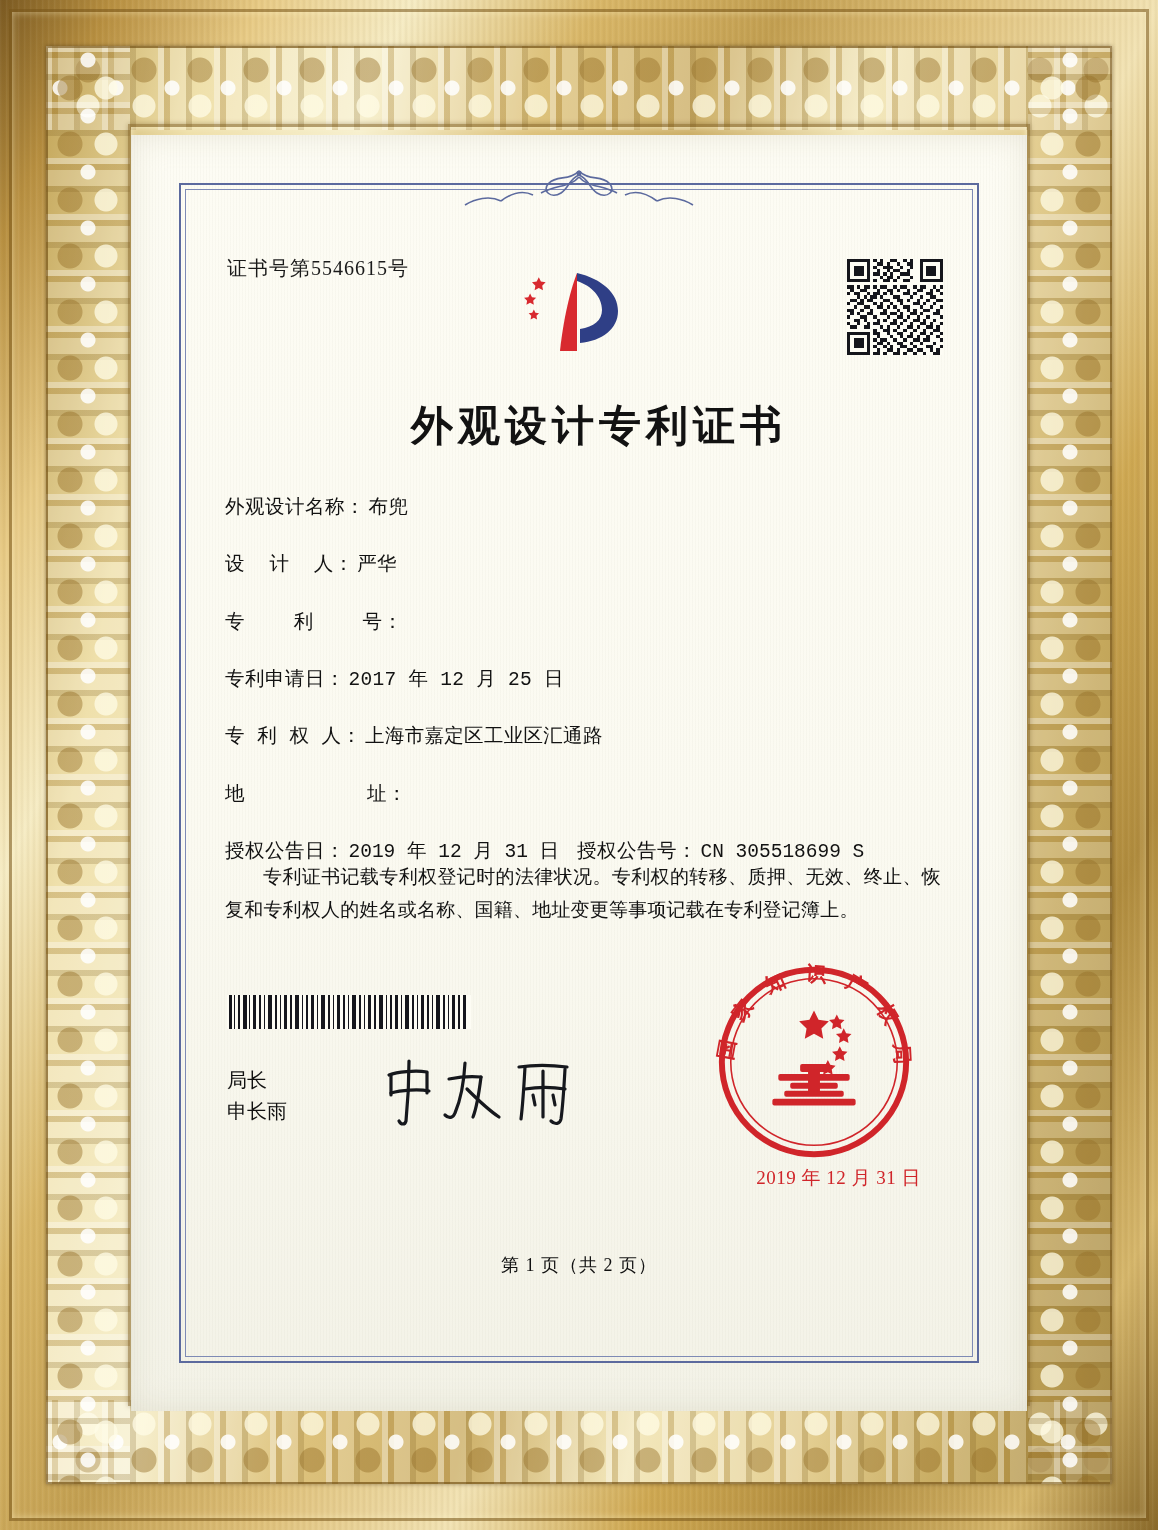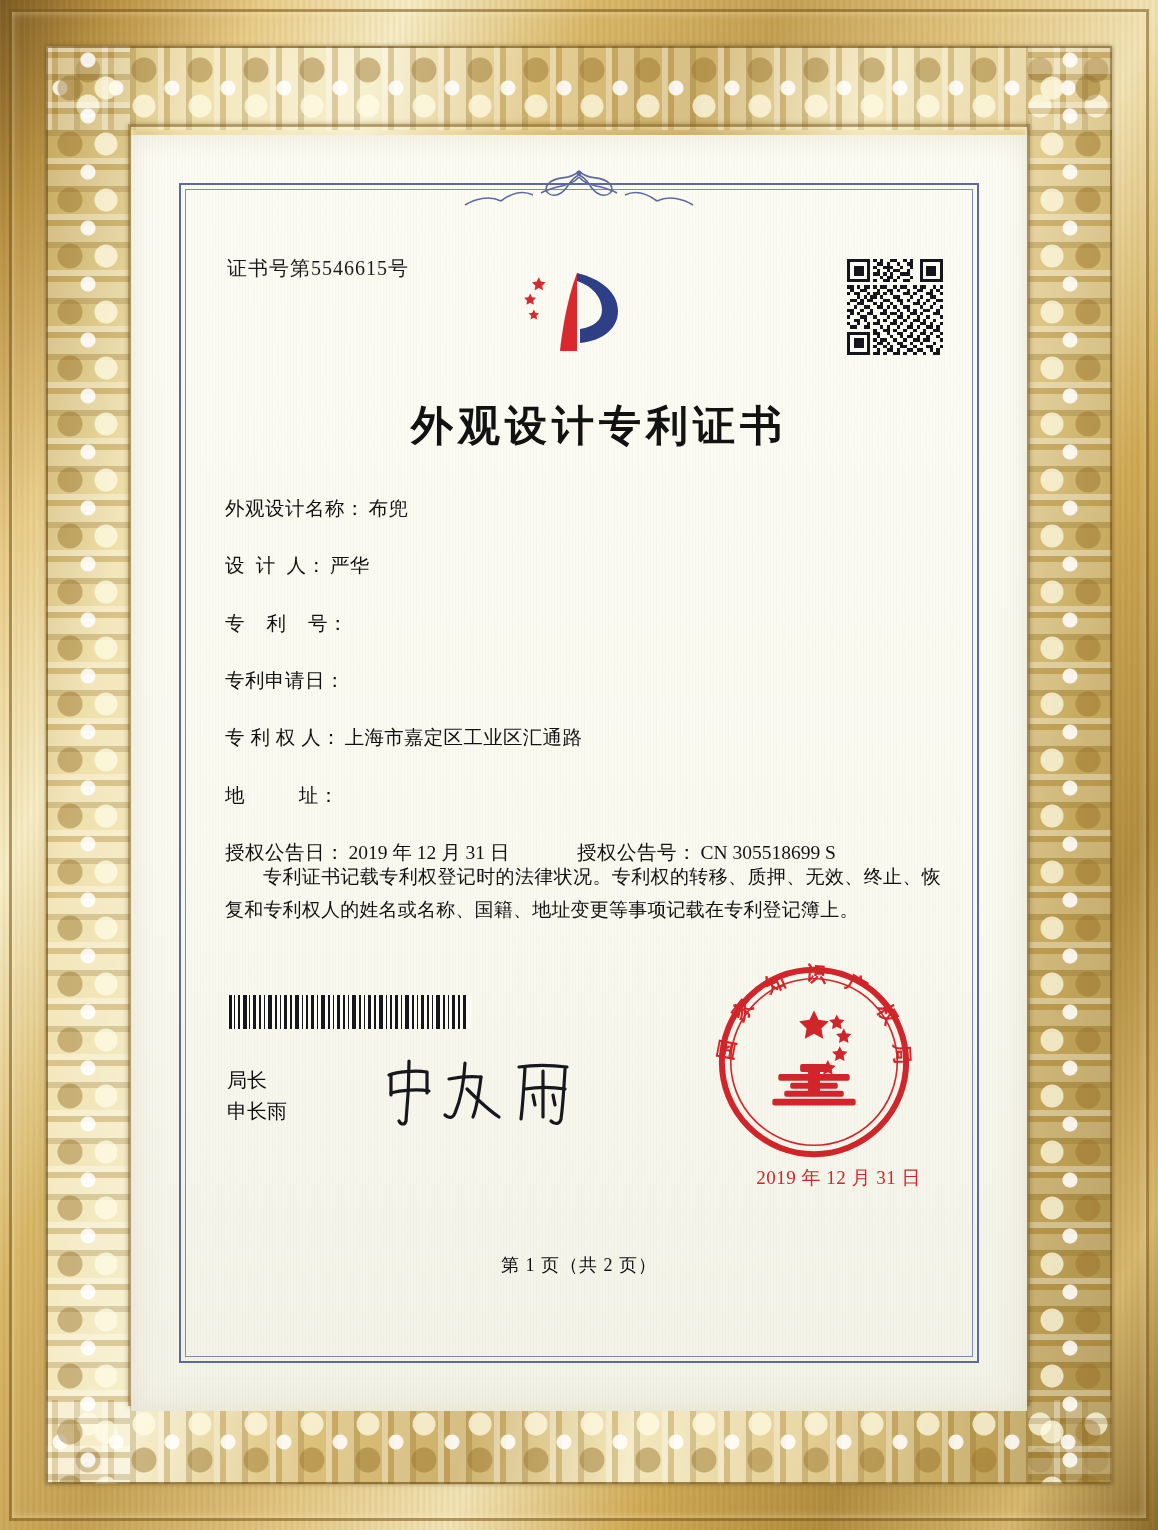--- a/index.html
+++ b/index.html
@@ -197,20 +197,21 @@
     color: #121212;
     font-family: "Liberation Serif", serif;
     padding-left: 40px;
   }
 
   .fields {
     position: absolute;
     left: 46px;
     top: 313px;
     width: 716px;
+    font-family: Liberation Mono, monospace;
   }
   .field-row {
     display: flex;
     align-items: baseline;
     margin-bottom: 32px;
     font-size: 19.5px;
     color: #121212;
     line-height: 1.3;
   }
   .field-label {
@@ -583,20 +584,21 @@
         <span class="field-colon">：</span>
         <span class="field-value">严华</span>
       </div>
       <div class="field-row">
         <span class="field-label">专    利    号</span>
         <span class="field-colon">：</span>
       </div>
       <div class="field-row">
         <span class="field-label">专利申请日</span>
         <span class="field-colon">：</span>
+        <span class="field-value">2017 年 12 月 25 日</span>
       </div>
       <div class="field-row">
         <span class="field-label">专 利 权 人</span>
         <span class="field-colon">：</span>
         <span class="field-value">上海市嘉定区工业区汇通路</span>
       </div>
       <div class="field-row">
         <span class="field-label">地          址</span>
         <span class="field-colon">：</span>
       </div>

